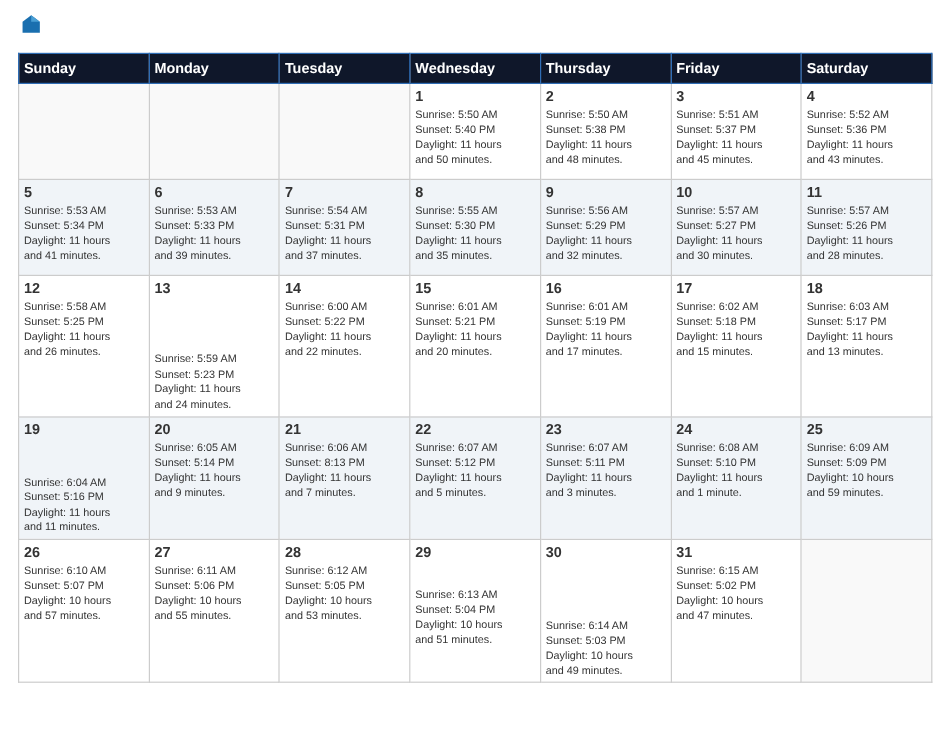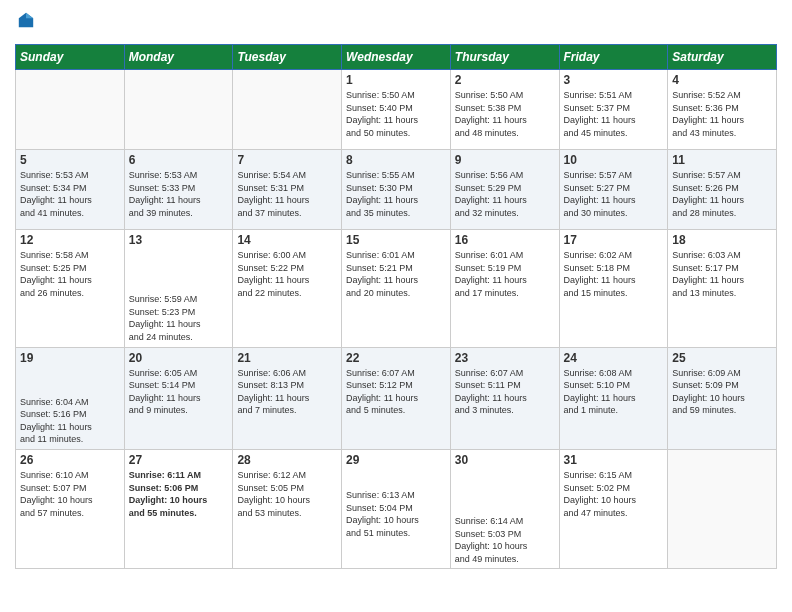--- a/index.html
+++ b/index.html
@@ -47,22 +47,21 @@
     .location {
       font-size: 14px;
       color: #555;
     }
     table {
       width: 100%;
       border-collapse: collapse;
       table-layout: fixed;
     }
     thead tr {
-      background-color: #15803d;
-      font-style: italic;
+      background-color: #0f172a;
     }
     thead th {
       color: #fff;
       font-size: 12px;
       font-weight: bold;
       padding: 5px 4px;
       text-align: left;
       border: 1px solid #2f6db5;
     }
     tbody tr {
@@ -322,21 +321,21 @@
         <tr>
           <td>
             <span class="day-num">26</span>
             <div class="day-info" style="white-space: pre-line;">Sunrise: 6:10 AM
 Sunset: 5:07 PM
 Daylight: 10 hours
 and 57 minutes.</div>
           </td>
           <td>
             <span class="day-num">27</span>
-            <div class="day-info" style="white-space: pre-line; font-weight: bold;">Sunrise: 6:11 AM
+            <div class="day-info" style="white-space: pre-line;">Sunrise: 6:11 AM
 Sunset: 5:06 PM
 Daylight: 10 hours
 and 55 minutes.</div>
           </td>
           <td>
             <span class="day-num">28</span>
             <div class="day-info" style="white-space: pre-line;">Sunrise: 6:12 AM
 Sunset: 5:05 PM
 Daylight: 10 hours
 and 53 minutes.</div>

